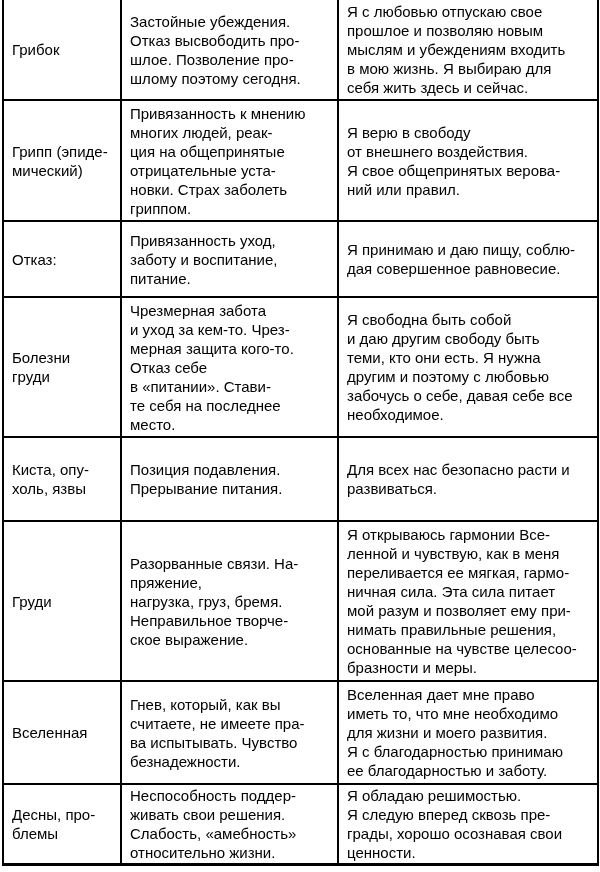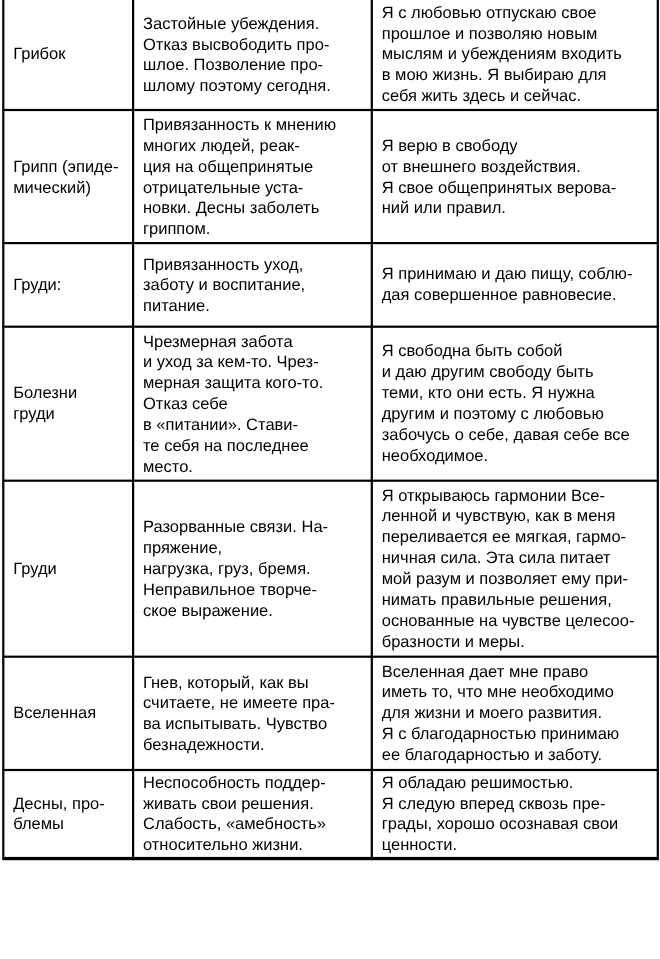--- a/index.html
+++ b/index.html
@@ -70,29 +70,29 @@
 в мою жизнь. Я выбираю для
 себя жить здесь и сейчас.</td>
     </tr>
     <tr class="r2">
       <td>Грипп (эпиде-
 мический)</td>
       <td>Привязанность к мнению
 многих людей, реак-
 ция на общепринятые
 отрицательные уста-
-новки. Десны заболеть
+новки. Страх заболеть
 гриппом.</td>
       <td>Я верю в свободу
 от внешнего воздействия.
 Я свое общепринятых верова-
 ний или правил.</td>
     </tr>
     <tr class="r3">
-      <td>Груди:</td>
+      <td>Отказ:</td>
       <td>Привязанность уход,
 заботу и воспитание,
 питание.</td>
       <td>Я принимаю и даю пищу, соблю-
 дая совершенное равновесие.</td>
     </tr>
     <tr class="r4">
       <td>Болезни
 груди</td>
       <td>Чрезмерная забота
@@ -101,20 +101,28 @@
 Отказ себе
 в «питании». Стави-
 те себя на последнее
 место.</td>
       <td>Я свободна быть собой
 и даю другим свободу быть
 теми, кто они есть. Я нужна
 другим и поэтому с любовью
 забочусь о себе, давая себе все
 необходимое.</td>
+    </tr>
+    <tr class="r5">
+      <td>Киста, опу-
+холь, язвы</td>
+      <td>Позиция подавления.
+Прерывание питания.</td>
+      <td>Для всех нас безопасно расти и
+развиваться.</td>
     </tr>
     <tr class="r6">
       <td>Груди</td>
       <td>Разорванные связи. На-
 пряжение,
 нагрузка, груз, бремя.
 Неправильное творче-
 ское выражение.</td>
       <td>Я открываюсь гармонии Все-
 ленной и чувствую, как в меня

